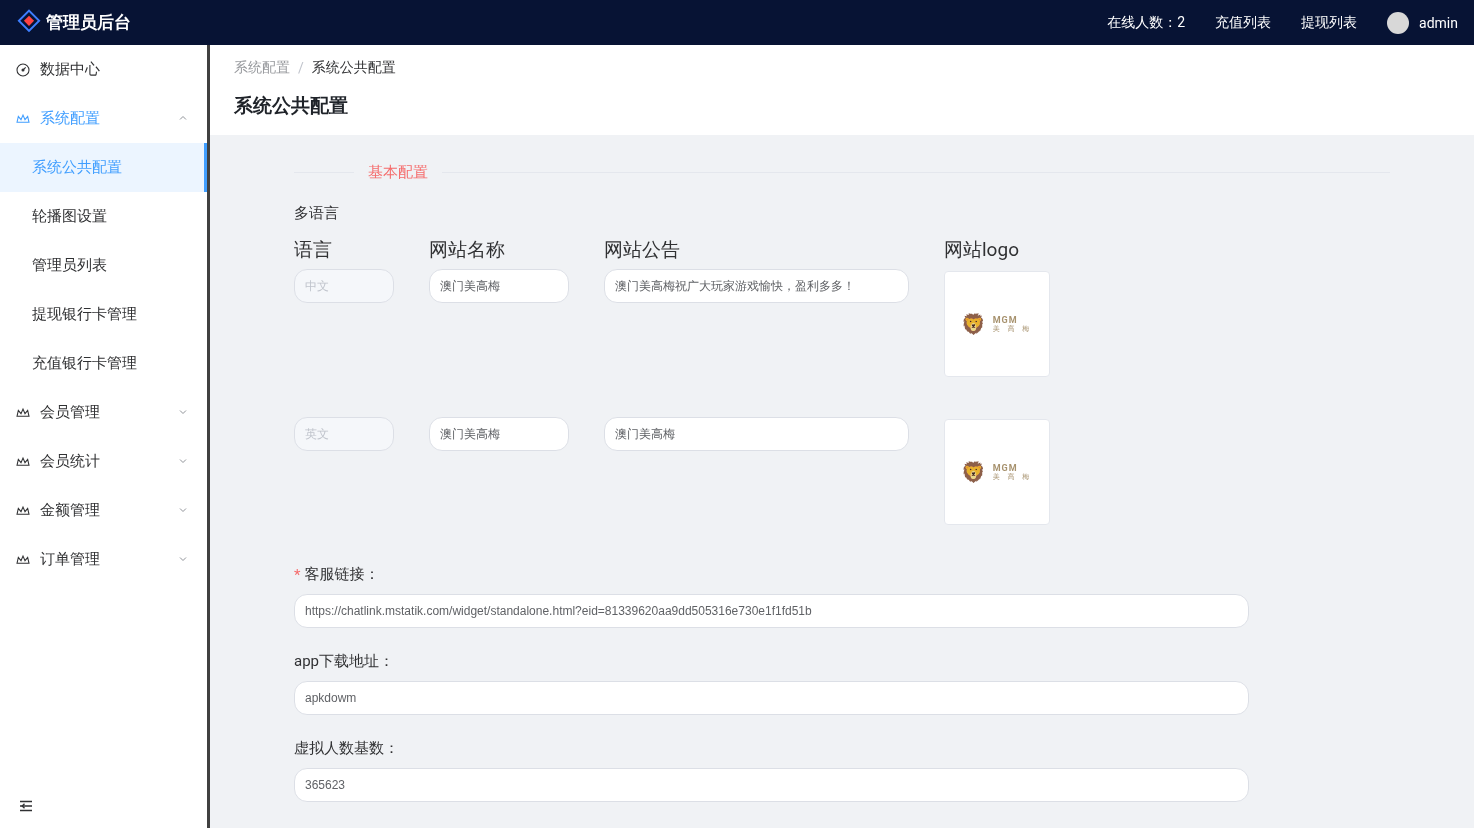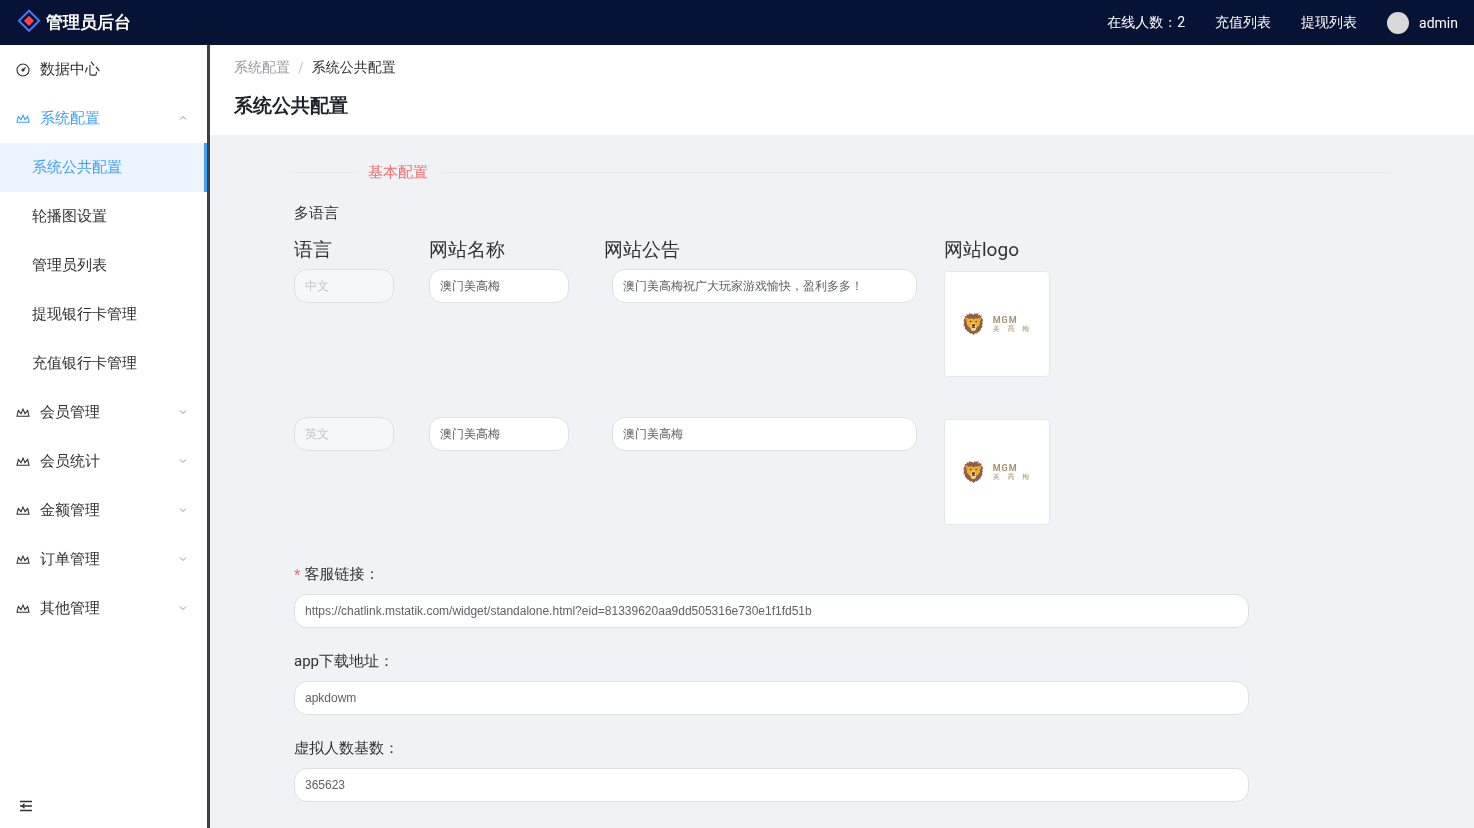--- a/index.html
+++ b/index.html
@@ -108,21 +108,21 @@
       border-radius: 13px;
       padding: 16px 10px;
       font-size: 12px;
       color:#606266;
       background:#fff;
       outline:none;
     }
     .input-dis { background:#f5f7fa; color:#c0c4cc; cursor:not-allowed;}
     .w100 { width:100px; }
     .w140 { width:140px; }
-    .w305 { width:305px;margin-left:8px; }
+    .w305 { width:305px; }
     .logo-box {
       width:106px; height:106px;
       border:1px solid #e4e7ed; border-radius:4px;
       background:#fff;
       display:flex; align-items:center; justify-content:center;
       cursor:pointer;
       margin-top: 2px;
     }
     .logo-inner { display:flex; align-items:center; gap:6px;}
     .lion { font-size:20px; filter: sepia(.6) saturate(1.6) hue-rotate(-10deg) brightness(.9);}
@@ -230,31 +230,20 @@
       <span class="icon">
           <svg width="16" height="16" viewBox="0 0 24 24" fill="none" stroke="currentColor" stroke-width="1.6">
             <path d="M3 17 L5 8 L9 13 L12 6 L15 13 L19 8 L21 17 Z"></path>
           </svg>
         </span>
       <span>订单管理</span>
       <span class="chev"><svg width="12" height="12" viewBox="0 0 24 24" fill="none" stroke="currentColor" stroke-width="2">
             <path d="M6 9 L12 15 L18 9"></path>
           </svg></span>
     </div>
-    <div class="side-item">
-      <span class="icon">
-          <svg width="16" height="16" viewBox="0 0 24 24" fill="none" stroke="currentColor" stroke-width="1.6">
-            <path d="M3 17 L5 8 L9 13 L12 6 L15 13 L19 8 L21 17 Z"></path>
-          </svg>
-        </span>
-      <span>其他管理</span>
-      <span class="chev"><svg width="12" height="12" viewBox="0 0 24 24" fill="none" stroke="currentColor" stroke-width="2">
-            <path d="M6 9 L12 15 L18 9"></path>
-          </svg></span>
-    </div>
 
     <div class="collapse-toggle">
       <svg width="18" height="18" viewBox="0 0 24 24" fill="none" stroke="#303133" stroke-width="1.8">
         <path d="M4 6h16 M4 12h16 M4 18h16"></path>
           <path d="M10 9l-3 3 3 3"></path>
       </svg>
     </div>
   </div>
 
   <div class="content-outer">

